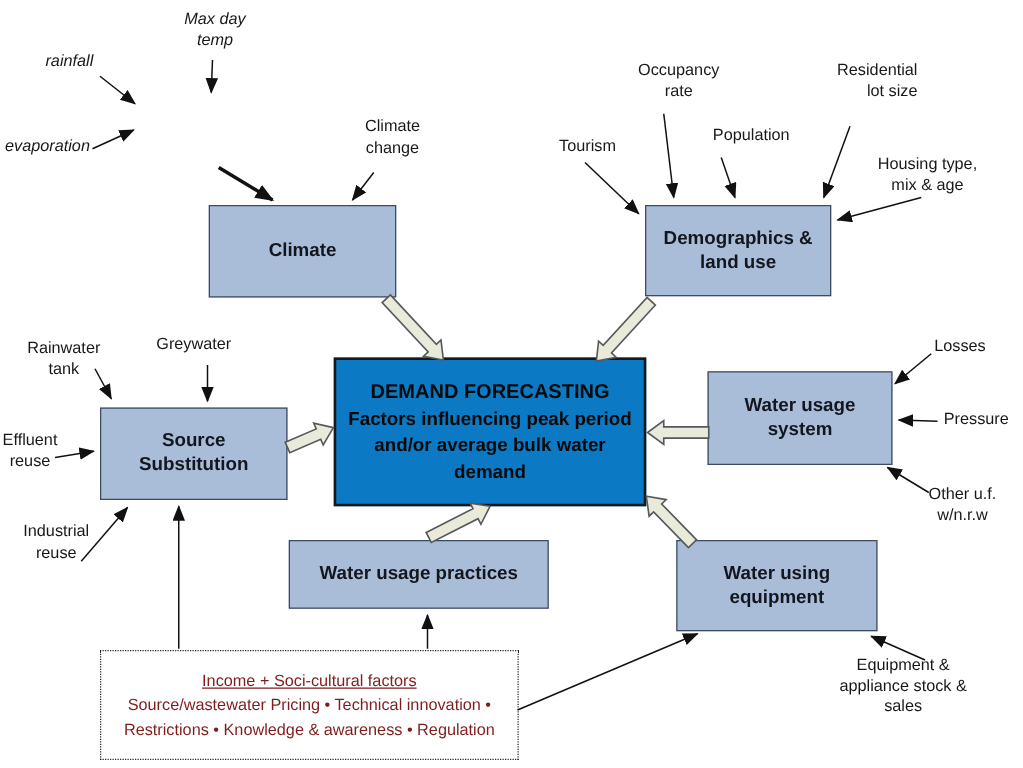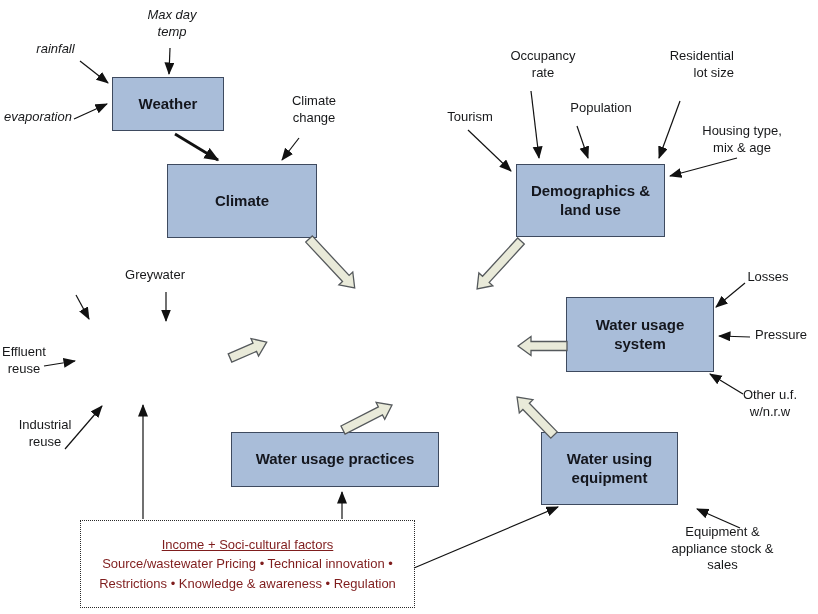--- a/index.html
+++ b/index.html
@@ -35,45 +35,52 @@
   svg.overlay{position:absolute;left:0;top:0;z-index:3;pointer-events:none;}
   .thin{stroke:#111;stroke-width:1.2;fill:none;}
   .thick{stroke:#111;stroke-width:2.8;fill:none;}
   .block{fill:#e9ead9;stroke:#55595c;stroke-width:1.3;}
 </style>
 </head>
 <body>
 
 <div class="stage">
 
-  <div class="box" style="left:112px;top:77px;width:112px;height:54px;">Weather</div>
   <div class="box" style="left:167px;top:164px;width:150px;height:74px;">Climate</div>
   <div class="box" style="left:516px;top:164px;width:149px;height:73px;">Demographics &amp;
 land use</div>
+  <div class="box" style="left:80px;top:326px;width:150px;height:74px;">Source
+Substitution</div>
   <div class="box" style="left:566px;top:297px;width:148px;height:75px;">Water usage
 system</div>
   <div class="box" style="left:231px;top:432px;width:208px;height:55px;text-align:center;">Water usage practices</div>
-  <div class="box" style="left:541px;top:432px;width:137px;height:73px;">Water using
+  <div class="box" style="left:541px;top:432px;width:161px;height:73px;">Water using
 equipment</div>
 
+  <div class="center-box" style="left:267px;top:286px;width:250px;height:119px;">
+    <div class="l1">DEMAND FORECASTING</div>
+    <div class="l2">Factors influencing peak period and/or average bulk water demand</div>
+  </div>
 
   <div class="lbl it" style="left:132px;top:7px;width:80px;">Max day
 temp</div>
   <div class="lbl it" style="left:28px;top:41px;width:55px;">rainfall</div>
   <div class="lbl it" style="left:0px;top:109px;width:76px;">evaporation</div>
   <div class="lbl" style="left:282px;top:93px;width:64px;">Climate
 change</div>
   <div class="lbl" style="left:437px;top:109px;width:66px;">Tourism</div>
   <div class="lbl" style="left:503px;top:48px;width:80px;">Occupancy
 rate</div>
   <div class="lbl" style="left:560px;top:100px;width:82px;">Population</div>
   <div class="lbl" style="left:648px;top:48px;width:86px;text-align:right;">Residential
 lot size</div>
   <div class="lbl" style="left:688px;top:123px;width:108px;">Housing type,
 mix &amp; age</div>
+  <div class="lbl" style="left:12px;top:270px;width:78px;">Rainwater
+tank</div>
   <div class="lbl" style="left:115px;top:267px;width:80px;">Greywater</div>
   <div class="lbl" style="left:-2px;top:344px;width:52px;">Effluent
 reuse</div>
   <div class="lbl" style="left:5px;top:417px;width:80px;">Industrial
 reuse</div>
   <div class="lbl" style="left:738px;top:269px;width:60px;">Losses</div>
   <div class="lbl" style="left:748px;top:327px;width:66px;">Pressure</div>
   <div class="lbl" style="left:726px;top:387px;width:88px;">Other u.f.
 w/n.r.w</div>
   <div class="lbl" style="left:660px;top:524px;width:125px;">Equipment &amp;

